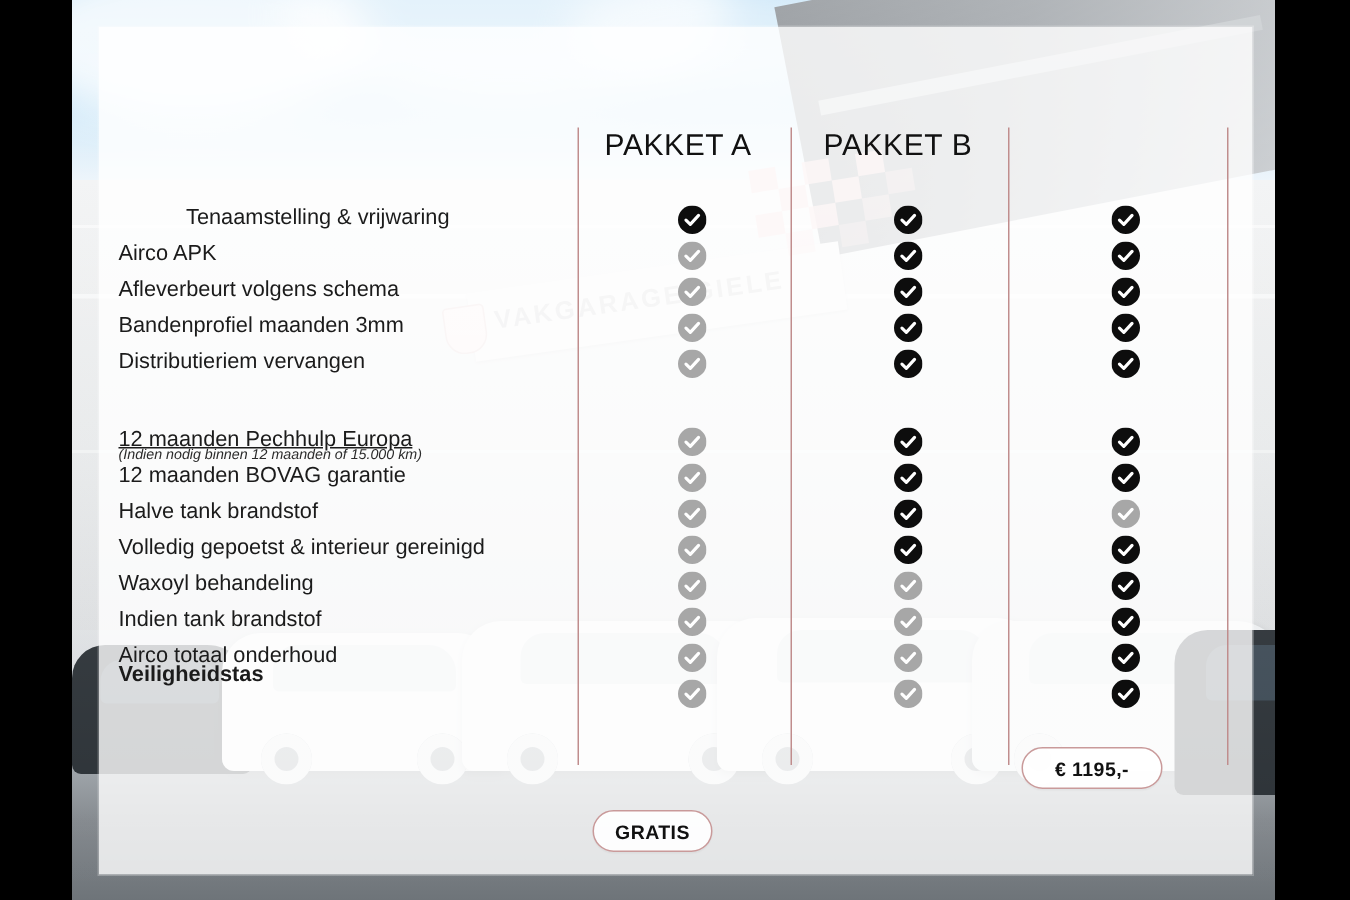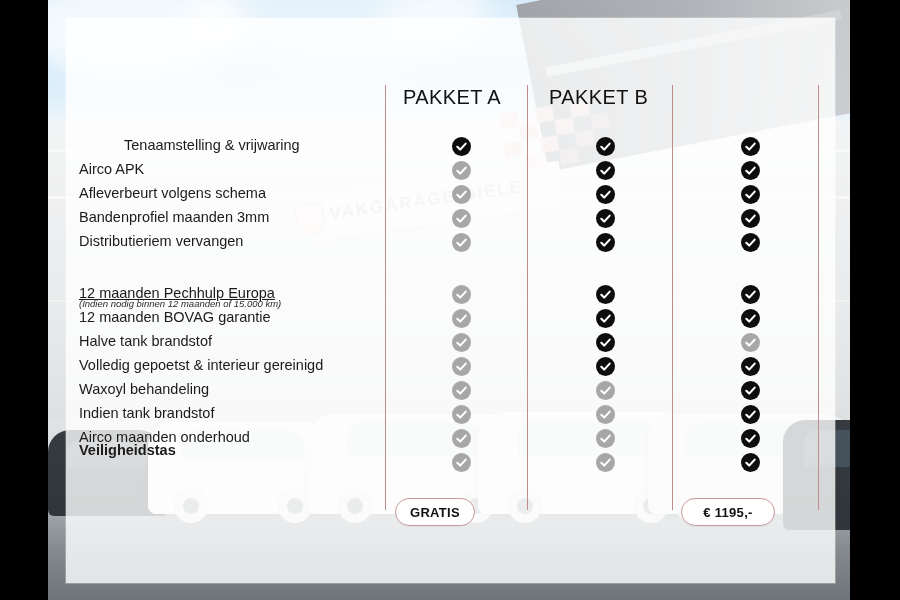--- a/index.html
+++ b/index.html
@@ -194,21 +194,21 @@
       <div class="subnote" style="top:253px;margin-top:28px;">(Indien nodig binnen 12 maanden of 15.000 km)</div>
     </div>
 
     <div>
       <div class="feat" style="top:268px;text-decoration:underline;">12 maanden Pechhulp Europa</div>
       <div class="feat" style="top:292px;">12 maanden BOVAG garantie</div>
       <div class="feat" style="top:316px;">Halve tank brandstof</div>
       <div class="feat" style="top:340px;">Volledig gepoetst &amp; interieur gereinigd</div>
       <div class="feat" style="top:364px;">Waxoyl behandeling</div>
       <div class="feat" style="top:388px;">Indien tank brandstof</div>
-      <div class="feat" style="top:412px;">Airco maanden onderhoud</div>
+      <div class="feat" style="top:412px;">Airco totaal onderhoud</div>
       <div class="feat" style="top:425px;font-weight:bold;">Veiligheidstas</div>
     </div>
 
     <div id="checkLayer">
         <div class="chk on" style="left: 386px; top: 119px;">
           <svg viewBox="0 0 19 19" aria-hidden="true">
             <circle cx="9.5" cy="9.5" r="9.5"></circle>
             <path d="M5.3 9.8 L8.2 12.6 L13.7 6.6"></path>
           </svg>
         </div>
@@ -435,17 +435,17 @@
           </svg>
         </div>
         <div class="chk on" style="left: 675px; top: 435px;">
           <svg viewBox="0 0 19 19" aria-hidden="true">
             <circle cx="9.5" cy="9.5" r="9.5"></circle>
             <path d="M5.3 9.8 L8.2 12.6 L13.7 6.6"></path>
           </svg>
         </div>
       </div>
 
-    <div class="pill" style="left:329px;width:78px;">GRATIS</div>
+    <div class="pill" style="left:329px;width:78px;margin-top:42px;">GRATIS</div>
     <div class="pill" style="left:615px;width:92px;">€ 1195,-</div>
 
   </div>
 </div>
 
 </body></html>

